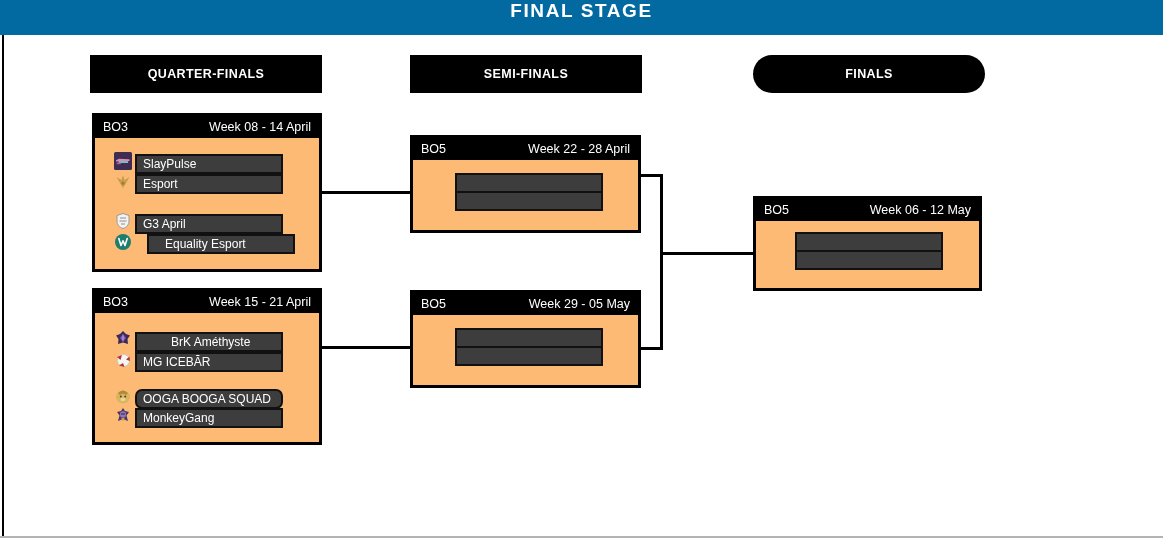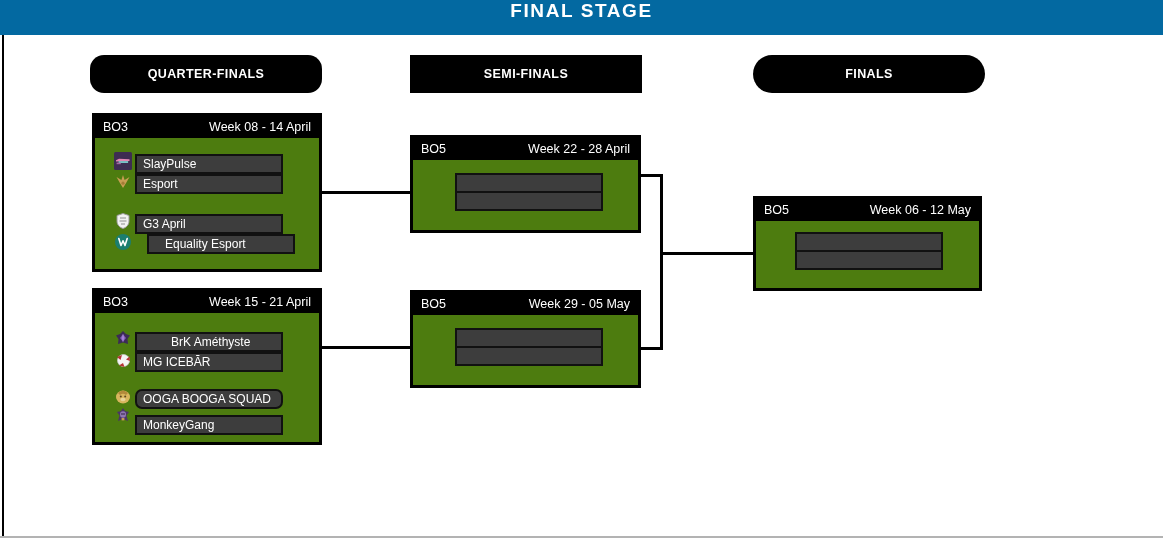--- a/index.html
+++ b/index.html
@@ -14,23 +14,23 @@
   }
   .topbar-title { color:#fff; font-size:19px; font-weight:600; letter-spacing:1.6px; }
   .left-border { position:absolute; left:2px; top:35px; width:2px; height:501px; background:#000; }
   .bottom-line { position:absolute; left:0; top:536px; width:1163px; height:2px; background:#b3b3b3; }
 
   .col-header {
     position:absolute; top:55px; width:232px; height:38px; background:#000;
     color:#fff; display:flex; align-items:center; justify-content:center;
     font-size:12.5px; font-weight:700; letter-spacing:0.4px;
   }
-  .col-qf { left:90px;border-radius:14px; } .col-sf { left:410px; } .col-f { left:753px;border-radius:19px; }
-
-  .bracket { position:absolute; background:#4d7c0f; border:3px solid #000; }
+  .col-qf { left:90px; } .col-sf { left:410px; } .col-f { left:753px;border-radius:19px; }
+
+  .bracket { position:absolute; background:#fdba74; border:3px solid #000; }
   .bracket-header {
     position:absolute; left:-1px; top:-1px; right:-1px; height:23px; background:#000;
     color:#fff; display:flex; align-items:center; justify-content:space-between;
     padding:0 9px; font-size:12.5px;
   }
   .slot {
     position:absolute; width:148px; height:20px; background:#3d3d3d;
     border:2px solid #111; color:#fff; font-size:12px; line-height:16px;
     padding-left:6px; overflow:hidden; white-space:nowrap;
   }
@@ -144,21 +144,21 @@
   </div>
   <span class="logo" style="left:19px; top:115px;">
     <svg viewBox="0 0 18 18">
         <path d="M9 2 L11 5 L15 6 L12.5 9.5 L14 15 L9 13 L4 15 L5.5 9.5 L3 6 L7 5 Z" fill="#4b3468"></path>
         <ellipse cx="9" cy="8.5" rx="3" ry="3.2" fill="#8f76b3"></ellipse>
         <circle cx="8" cy="8" r="0.8" fill="#241738"></circle>
         <circle cx="10" cy="8" r="0.8" fill="#241738"></circle>
         <rect x="7.6" y="12" width="2.8" height="2.4" fill="#c79d52"></rect>
       </svg>
   </span>
-  <div class="slot slot-join" style="left:40px; top:117px;margin-top:7px;">
+  <div class="slot slot-join" style="left:40px; top:117px;">
     <span>MonkeyGang</span>
   </div>
 </div>
 
 <div class="bracket" style="left:410px; top:135px; width:231px; height:98px;">
   <div class="bracket-header">
     <span>BO5</span>
     <span>Week 22 - 28 April</span>
   </div>
   <div class="slot" style="left:42px; top:35px;">

